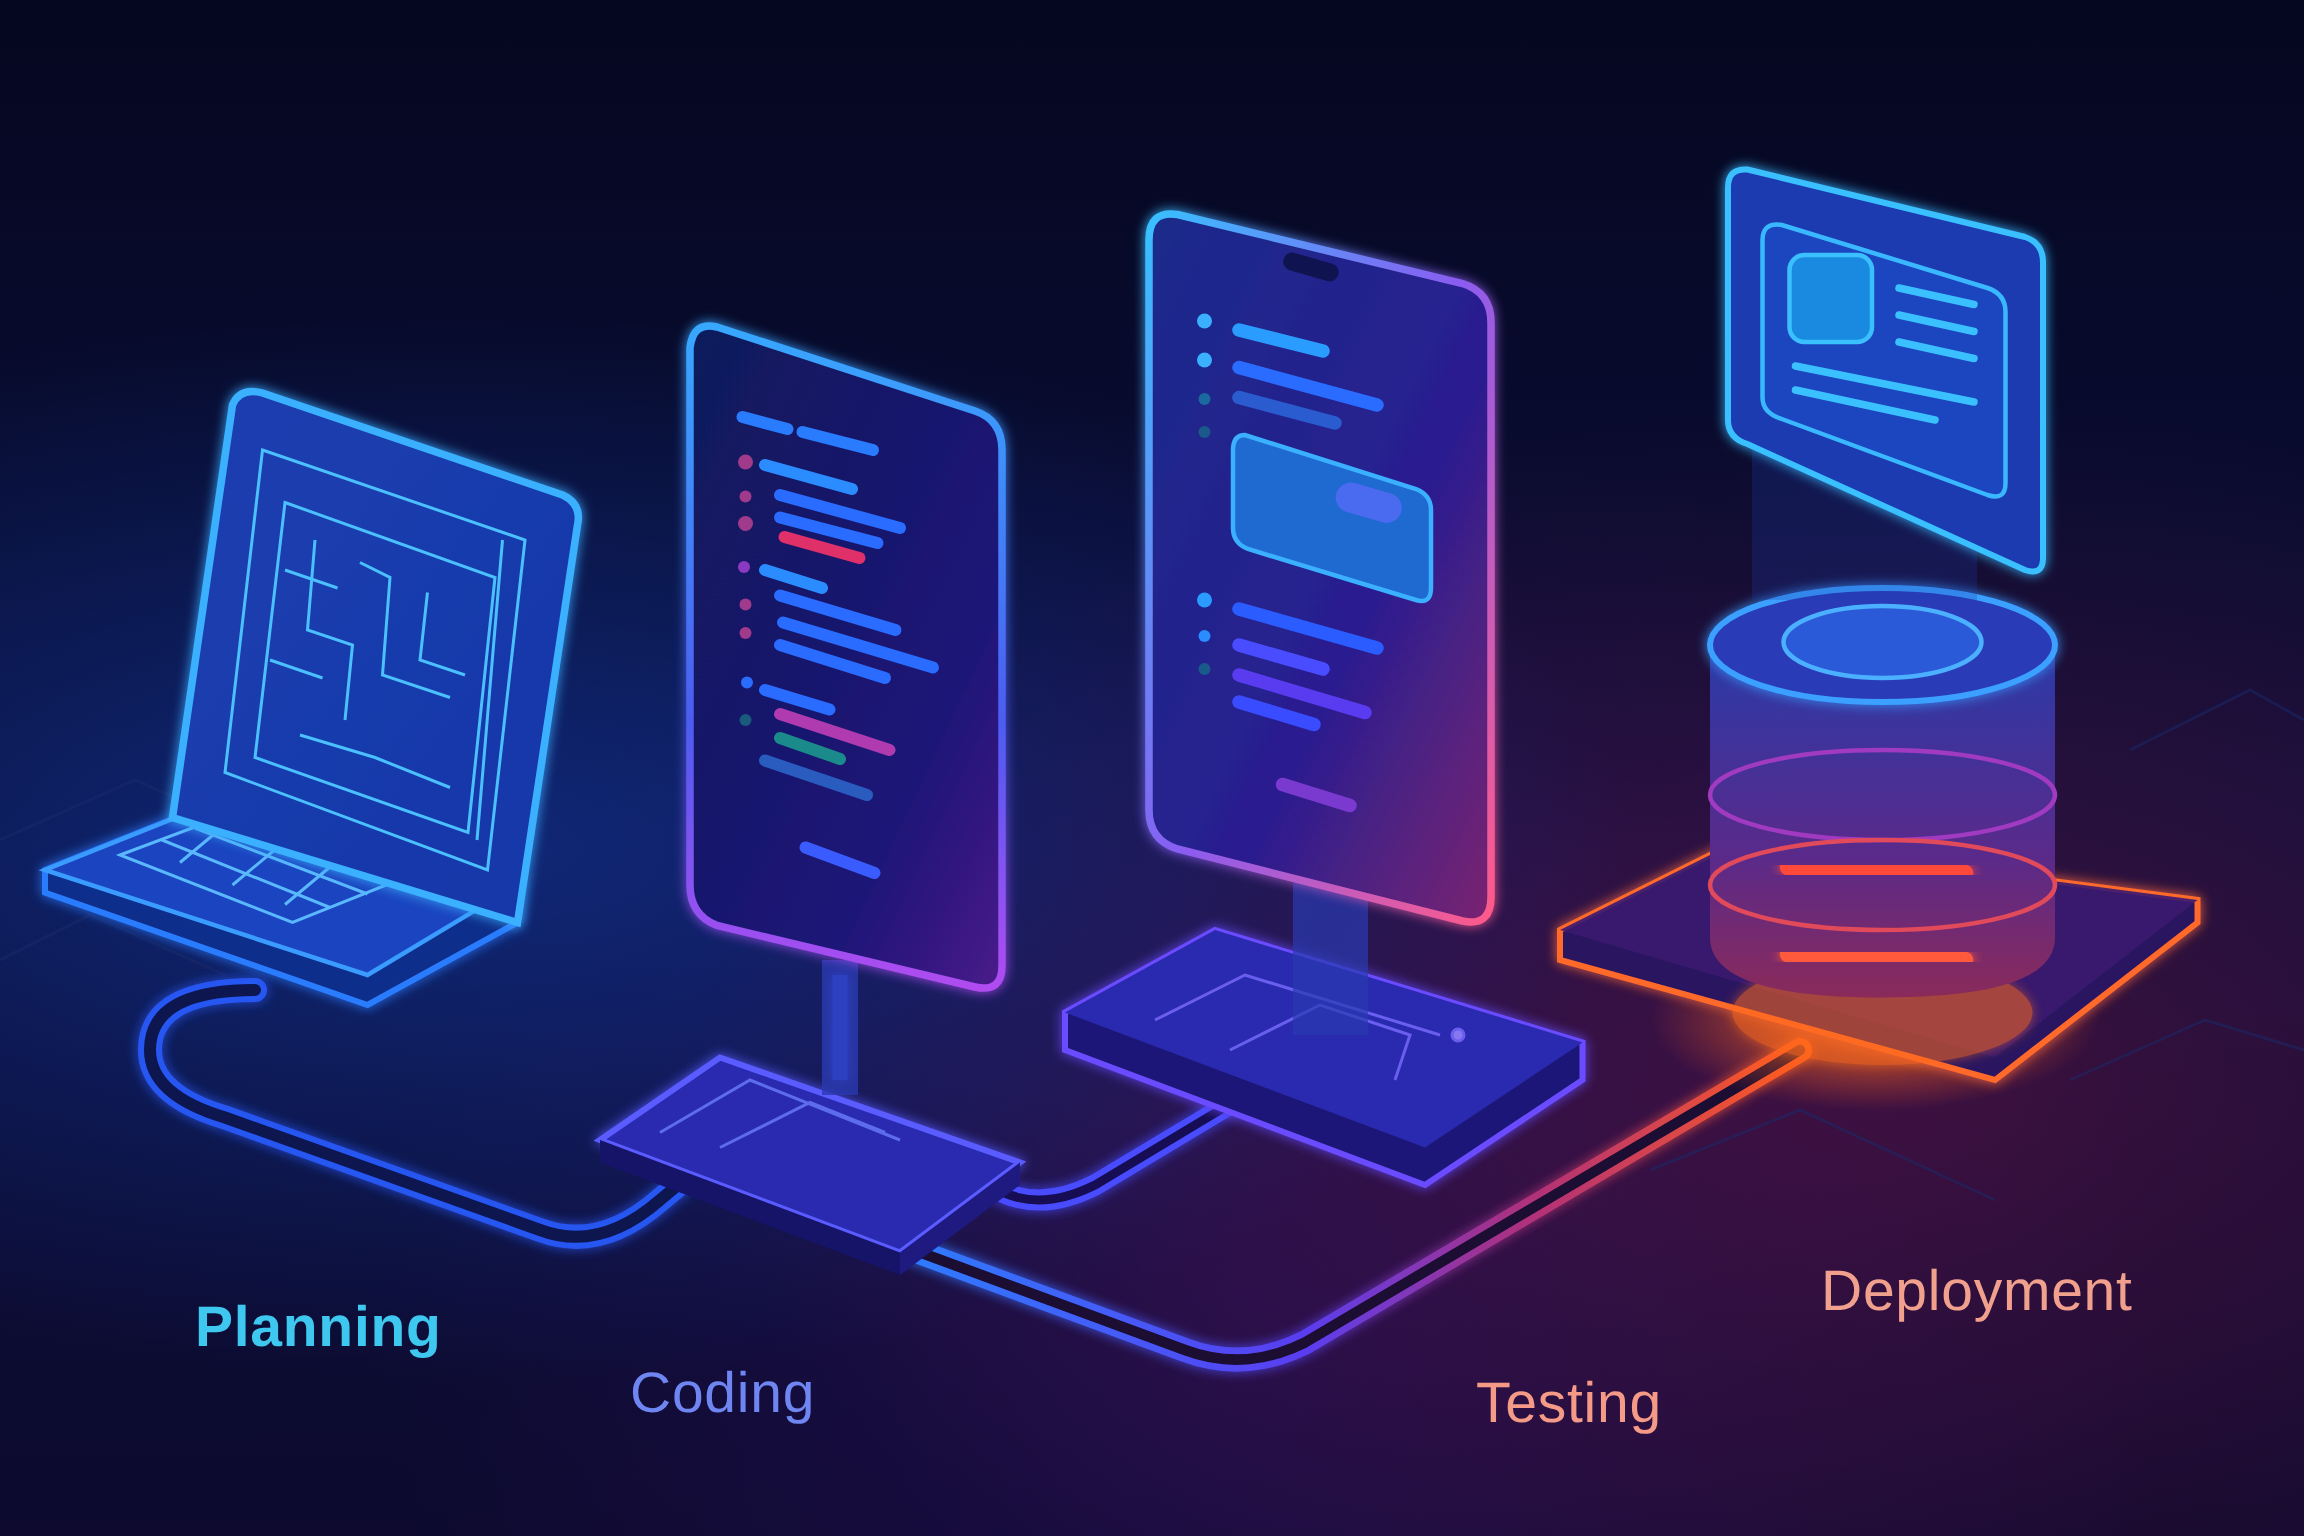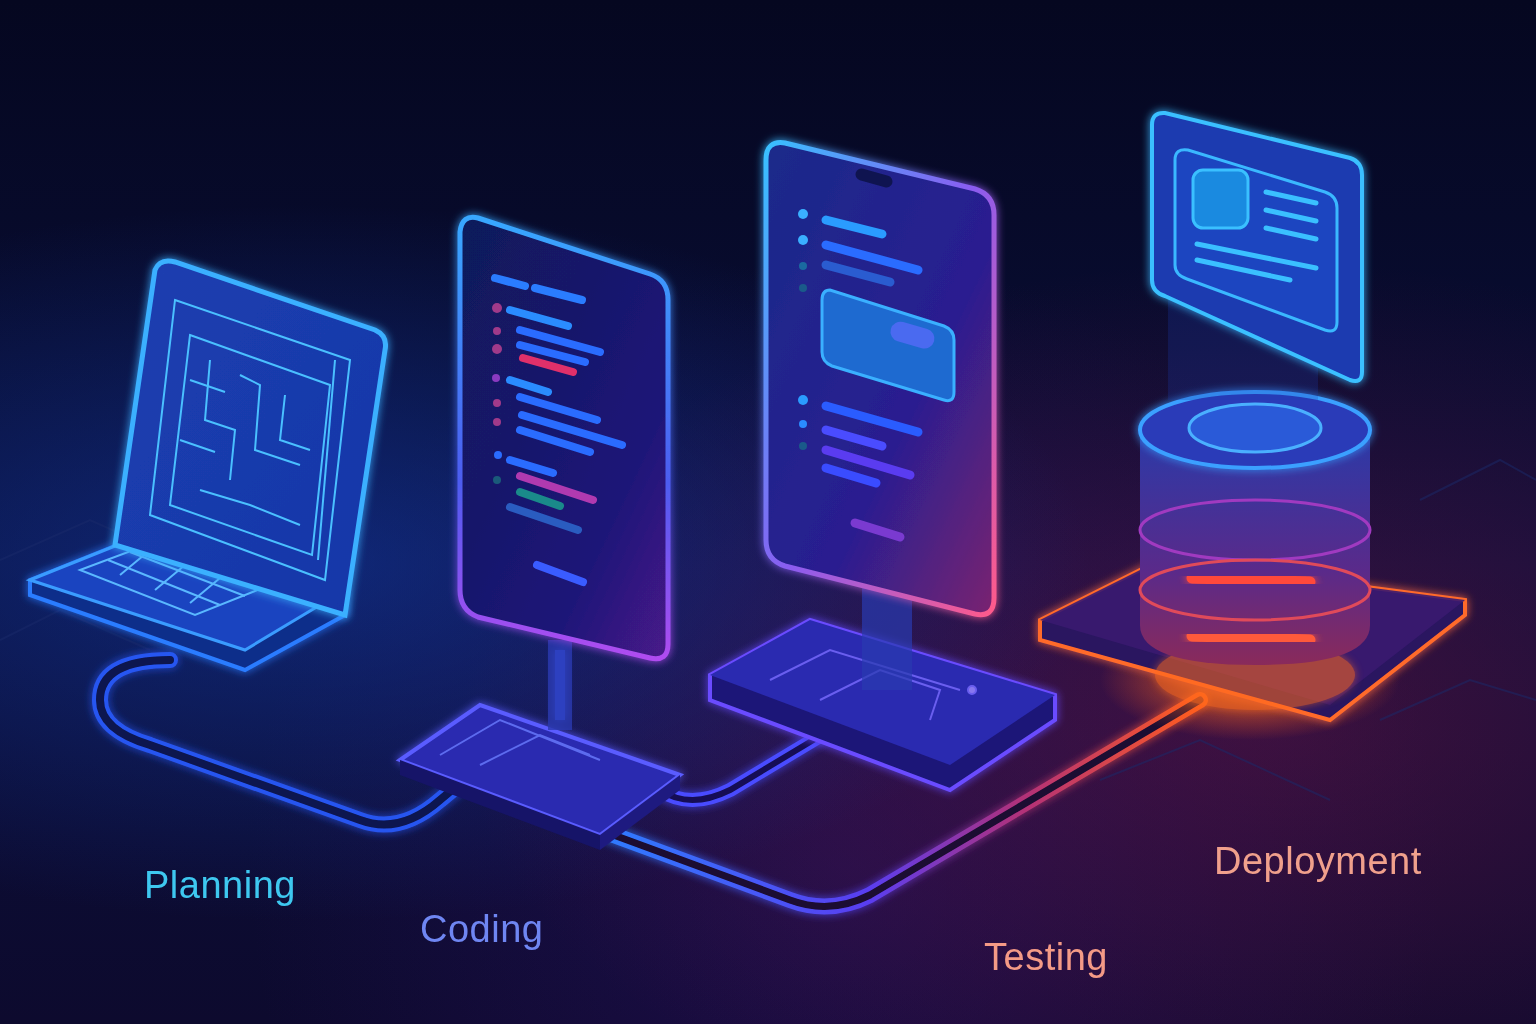--- a/index.html
+++ b/index.html
@@ -204,17 +204,17 @@
     <g stroke="#3ac0ff" stroke-width="5" stroke-linecap="round">
       <line x1="1266" y1="192" x2="1316" y2="203"></line>
       <line x1="1266" y1="210" x2="1316" y2="221"></line>
       <line x1="1266" y1="228" x2="1316" y2="239"></line>
       <line x1="1197" y1="244" x2="1316" y2="268"></line>
       <line x1="1197" y1="260" x2="1290" y2="280"></line>
     </g>
   </g>
 </svg>
 
-<div class="label" style="left:144px;top:864px;color:#3ec8f0;">Planning</div>
+<div class="label" style="left:130px;top:864px;color:#3ec8f0;font-weight:bold;">Planning</div>
 <div class="label" style="left:420px;top:908px;color:#6f86f2;">Coding</div>
-<div class="label" style="left:984px;top:936px;color:#f49a86;">Testing</div>
+<div class="label" style="left:984px;top:915px;color:#f49a86;">Testing</div>
 <div class="label" style="left:1214px;top:840px;color:#f0a08c;">Deployment</div>
 </div>
 
 </body></html>

